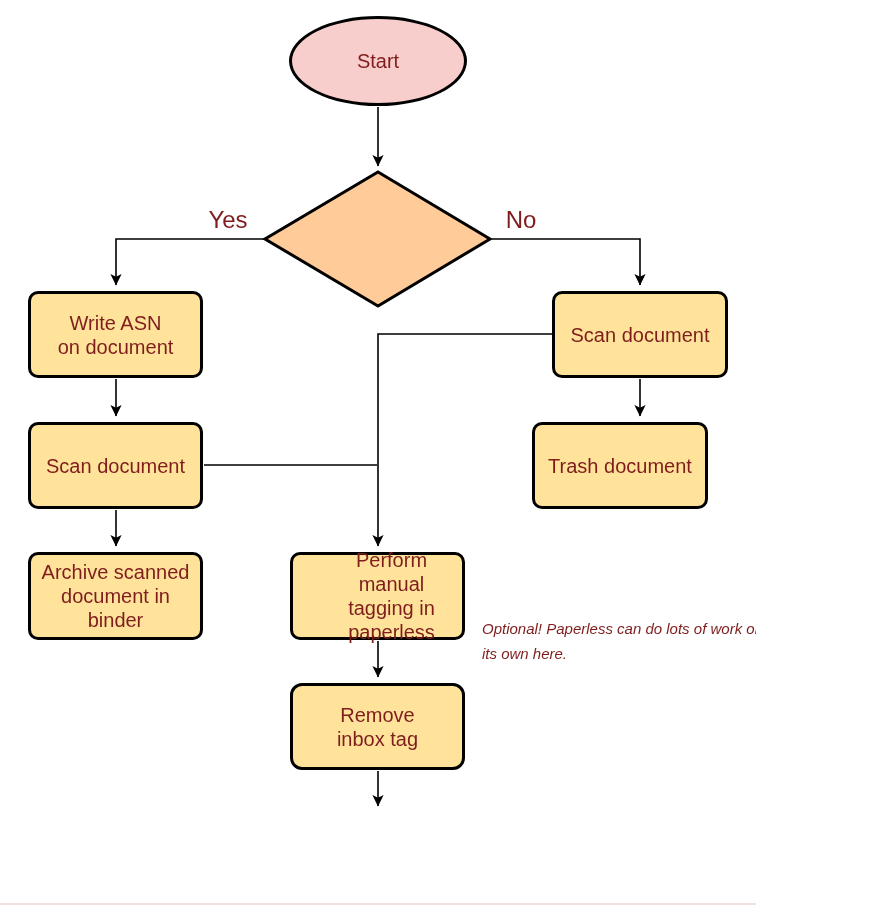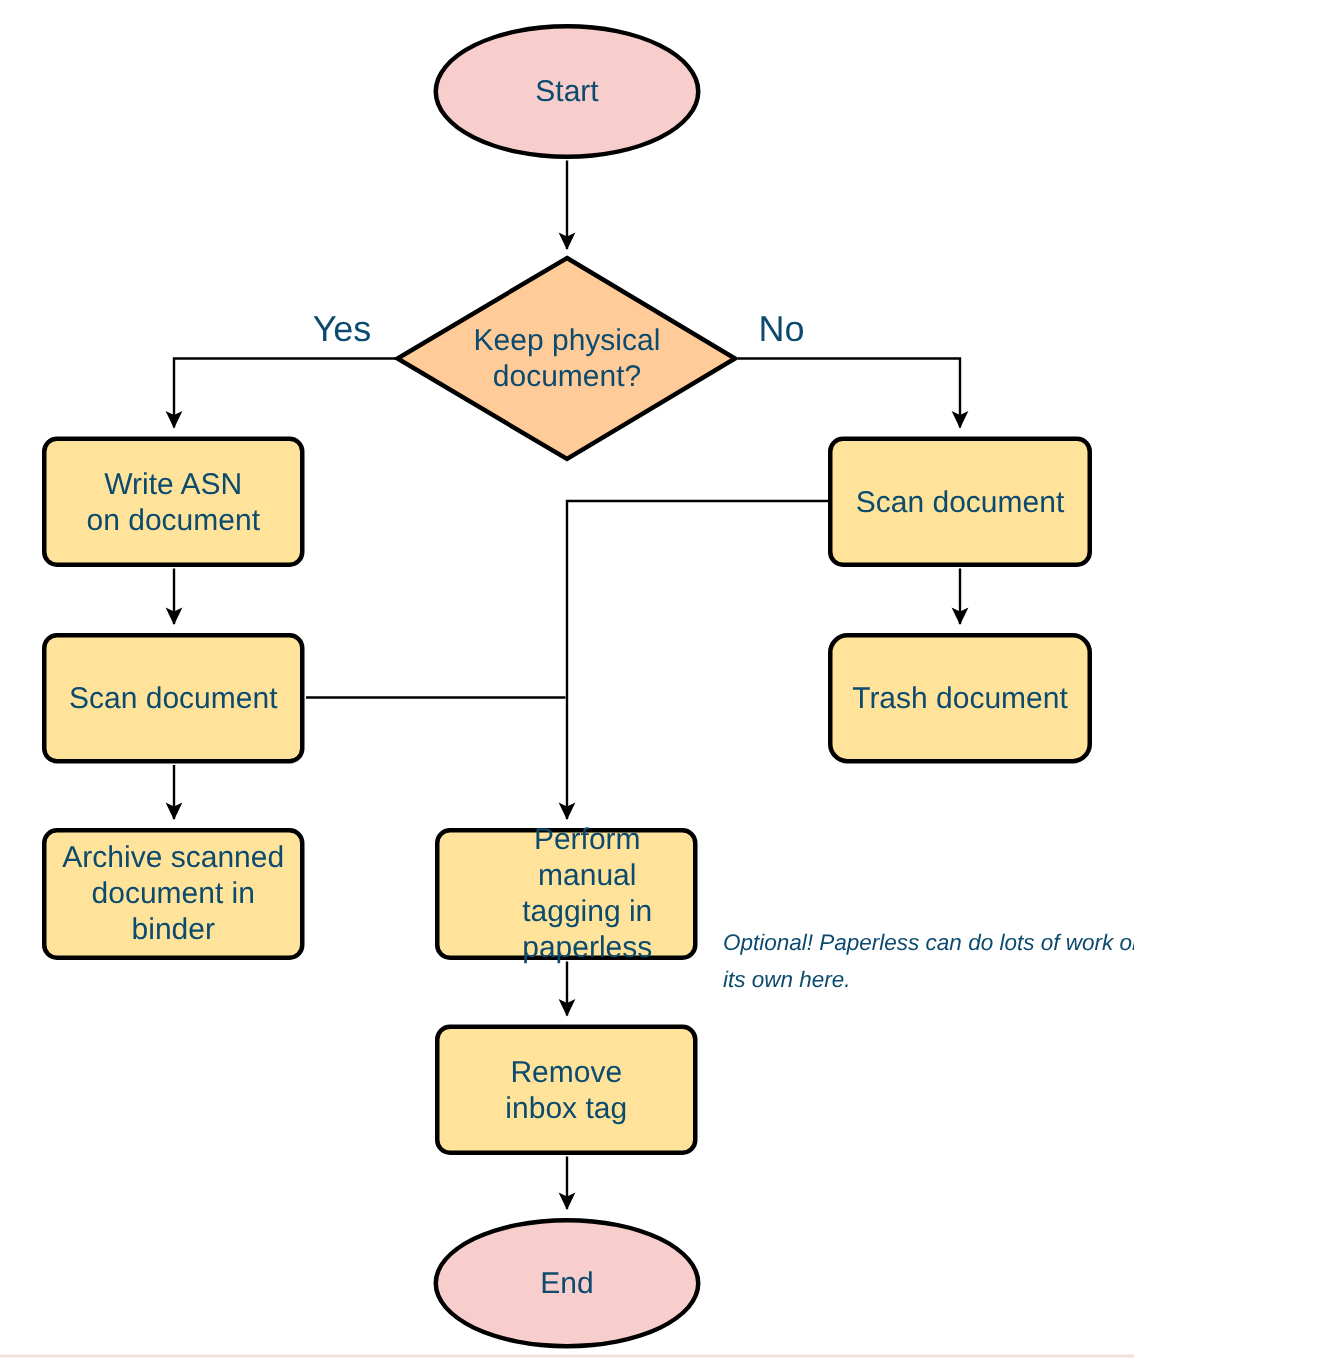--- a/index.html
+++ b/index.html
@@ -2,21 +2,21 @@
 <html><head>
 <meta charset="utf-8">
 <style>
   html, body { margin: 0; padding: 0; background: #ffffff; }
   .canvas {
     position: relative;
     width: 756px;
     height: 907px;
     background: #ffffff;
     font-family: "Liberation Sans", sans-serif;
-    color: #0c4a6e;
+    color: #7f1d1d;
     overflow: hidden;
   }
   .edges-layer {
     position: absolute;
     left: 0; top: 0;
     width: 888px; height: 907px;
   }
   .edge {
     fill: none;
     stroke: #000000;
@@ -83,21 +83,21 @@
     height: 2px;
     background: #f3e0de;
   }
 
   
   #node-start      { left: 289px; top: 16px;  width: 178px; height: 90px; }
   #node-write-asn  { left: 28px;  top: 291px; width: 175px; height: 87px; }
   #node-scan-left  { left: 28px;  top: 422px; width: 175px; height: 87px; }
   #node-archive    { left: 28px;  top: 552px; width: 175px; height: 88px; }
   #node-scan-right { left: 552px; top: 291px; width: 176px; height: 87px; }
-  #node-trash      { left: 552px; top: 422px; width: 176px; height: 87px; border-radius: 13px; }
+  #node-trash      { left: 532px; top: 422px; width: 176px; height: 87px; }
   #node-tagging    { left: 290px; top: 552px; width: 175px; height: 88px; padding-left: 32px; }
   #node-remove     { left: 290px; top: 683px; width: 175px; height: 87px; }
   #node-end        { left: 289px; top: 812px; width: 178px; height: 87px; }
   #decision-text   { left: 283px; top: 205px; width: 190px; height: 68px; }
   #label-yes       { left: 193px; top: 209px; }
   #label-no        { left: 486px; top: 209px; }
 </style>
 </head>
 <body>
 
@@ -121,24 +121,20 @@
     <polyline class="edge" points="378,641 378,677" marker-end="url(#arrow)"></polyline>
     <polyline class="edge" points="378,771 378,806" marker-end="url(#arrow)"></polyline>
 
     <polygon class="shape-stroke" fill="#ffcc99" points="378,172 490,239 378,306 265,239"></polygon>
   </svg>
 
   <div class="node terminator" id="node-start" style="background-color: rgb(248, 206, 204);">
     <span>Start</span>
   </div>
 
-  <div class="decision-label" id="decision-text">
-    <span>Keep physical
-document?</span>
-  </div>
 
   <div class="edge-label" id="label-yes">
     <span>Yes</span>
   </div>
   <div class="edge-label" id="label-no">
     <span>No</span>
   </div>
 
   <div class="node process" id="node-write-asn" style="background-color: rgb(255, 227, 155); border-radius: 10px;">
     <span>Write ASN
@@ -162,28 +158,25 @@
   <div class="node process" id="node-trash" style="background-color: rgb(255, 227, 155);">
     <span>Trash document</span>
   </div>
 
   <div class="node process" id="node-tagging" style="background-color: rgb(255, 227, 155);">
     <span>Perform manual
 tagging in
 paperless</span>
   </div>
 
-  <div class="node process" id="node-remove" style="background-color: rgb(255, 227, 155);">
+  <div class="node process" id="node-remove" style="background-color: rgb(255, 227, 155); border-radius: 12px;">
     <span>Remove
 inbox tag</span>
   </div>
 
-  <div class="node terminator" id="node-end" style="background-color: rgb(248, 206, 204);">
-    <span>End</span>
-  </div>
 
   <div class="annotation">
     <span>Optional! Paperless can do lots of work on
 its own here.</span>
   </div>
 
   <div class="canvas-edge-line"></div>
 
 </div>
 

